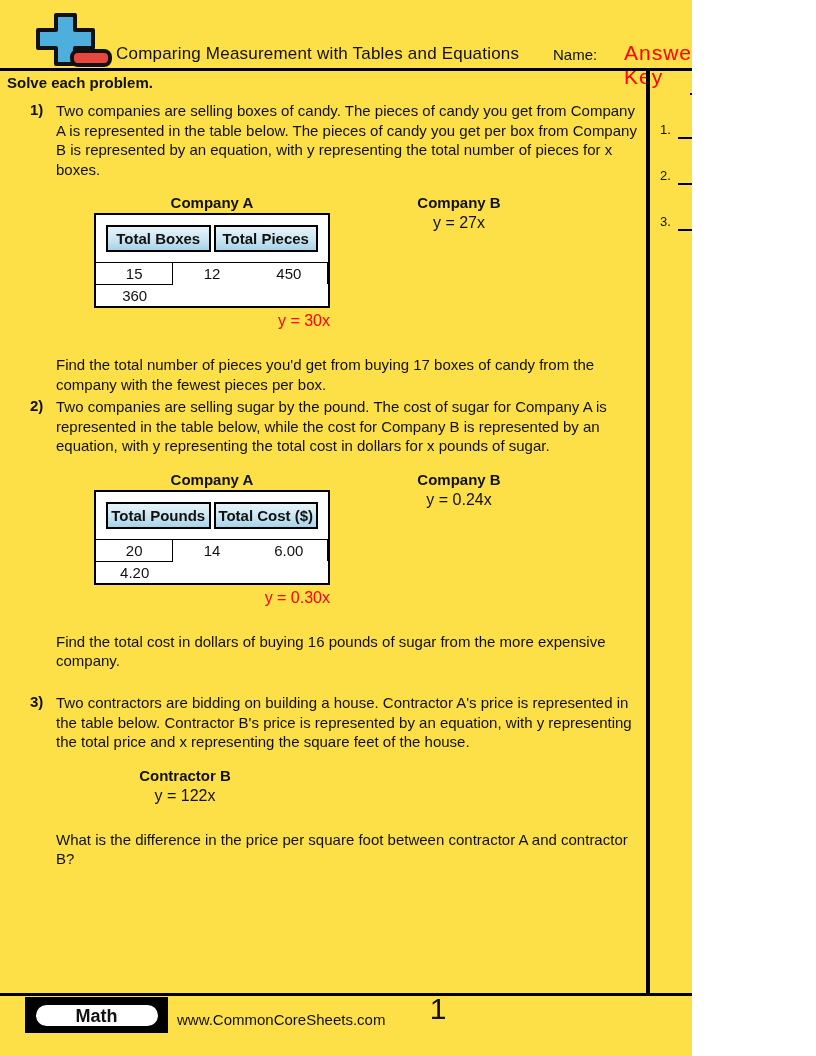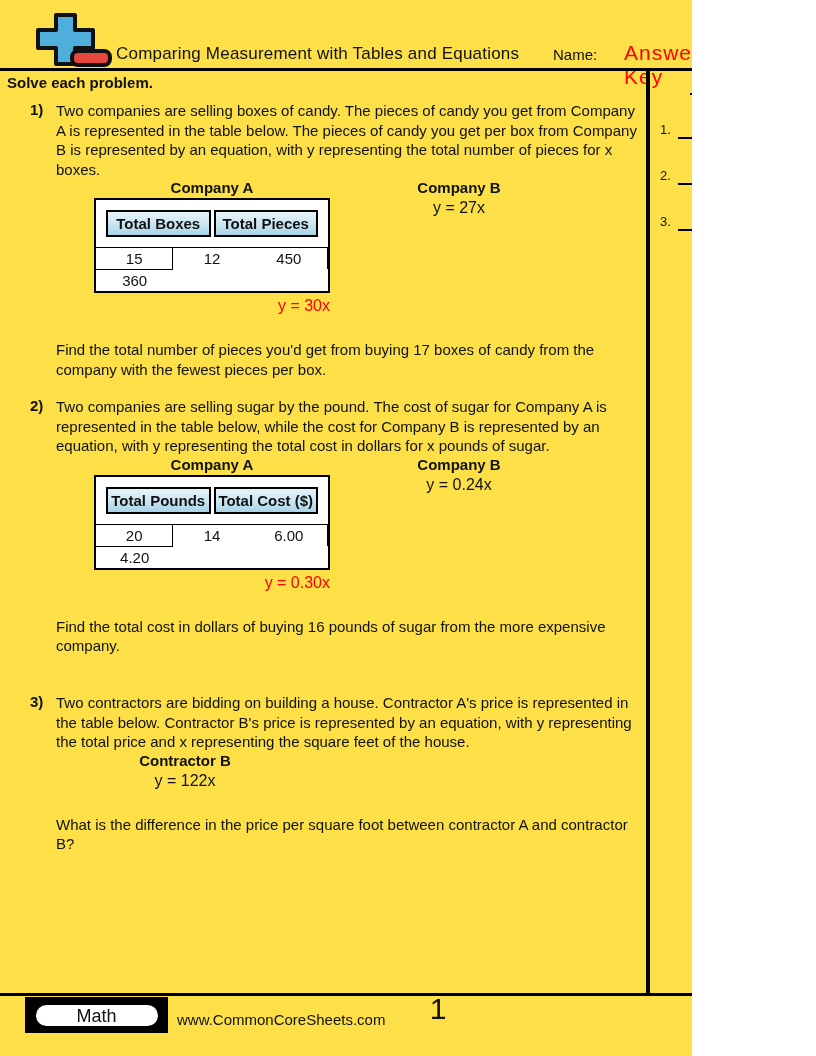--- a/index.html
+++ b/index.html
@@ -27,39 +27,39 @@
   .answers-head { display: inline-block; font-size: 17px; font-weight: bold; letter-spacing: 1.5px; border-bottom: 2.5px solid #000; padding: 0 2px 1px 2px; }
   .answer-row { position: absolute; left: 660px; width: 142px; height: 24px; }
   .answer-num { position: absolute; left: 0; bottom: 2px; font-size: 13px; }
   .answer-value { position: absolute; left: 18px; right: 0; bottom: 0; height: 23px; border-bottom: 2px solid #000; text-align: center; color: var(--accent-red, #f00); font-size: 18px; font-weight: bold; }
 
   
   .problem { position: absolute; left: 30px; width: 616px; display: flex; }
   .pnum { width: 26px; font-size: 15px; font-weight: bold; flex: none; }
   .pbody { flex: 1; }
   .ptext { font-size: 15px; line-height: 1.3; }
-  .companies { display: flex; align-items: flex-start; margin-top: 0; }
+  .companies { display: flex; align-items: flex-start; margin-top: 15px; }
   .company-left { margin-left: 38px; width: 236px; flex: none; }
   .ctitle { font-size: 15px; font-weight: bold; text-align: center; margin-bottom: 2px; }
   .ctable { border: 2px solid #000; background: #fff; }
   .thead { display: flex; gap: 3px; padding: 10px; }
   .hcell { flex: 1; border: 2px solid #000; text-align: center; font-size: 15px; font-weight: bold; padding: 3px 1px;
            background: linear-gradient(180deg, var(--th-top, #e6f3f9) 0%, #cde7f2 50%, var(--th-bottom, #a7d3e8) 100%); }
   .tbody { display: grid; grid-template-columns: 1fr 1fr 1fr; }
   .dcell { border-top: 1px solid #000; height: 22px; line-height: 21px; text-align: center; font-size: 15px; }
   .dcell:nth-child(odd) { border-right: 1px solid #000; }
   .eq-red { color: var(--accent-red, #f00); font-size: 16px; text-align: right; margin-top: 4px; }
   .company-right { margin-left: 44px; width: 170px; text-align: center; flex: none; }
   .company-right .eq { font-size: 16px; margin-top: 3px; }
   .question { margin-top: 25px; }
 
   
   .footer-rule { position: absolute; left: 0; top: 993px; width: 810px; height: 3px; background: #000; }
   .math-box { position: absolute; left: 25px; top: 997px; width: 143px; height: 36px; background: #000; display: flex; align-items: center; justify-content: center; }
-  .math-pill { width: 128px; height: 27px; background: #fff; border: 3px solid #000; border-radius: 14px; text-align: center; font-size: 18px; font-weight: normal; line-height: 22px; }
+  .math-pill { width: 128px; height: 27px; background: #fff; border: 3px solid #000; border-radius: 14px; text-align: center; font-size: 18px; font-weight: bold; line-height: 22px; }
   .website { position: absolute; left: 177px; top: 1011px; font-size: 15px; }
   .page-number { position: absolute; left: 400px; top: 992px; width: 76px; text-align: center; font-size: 30px; font-weight: 500; }
   .range-label { position: absolute; left: 694px; top: 1000px; font-size: 13px; text-decoration: underline; }
   .score-table { position: absolute; left: 726px; top: 997px; display: flex; }
   .score-cell { border: 2px solid #000; margin-left: -2px; min-width: 25px; padding: 0 3px; height: 22px; line-height: 18px; text-align: center; font-size: 13px; background: #fff; }
   .score-cell:first-child { margin-left: 9px; }
 </style>
 </head>
 <body>
 

